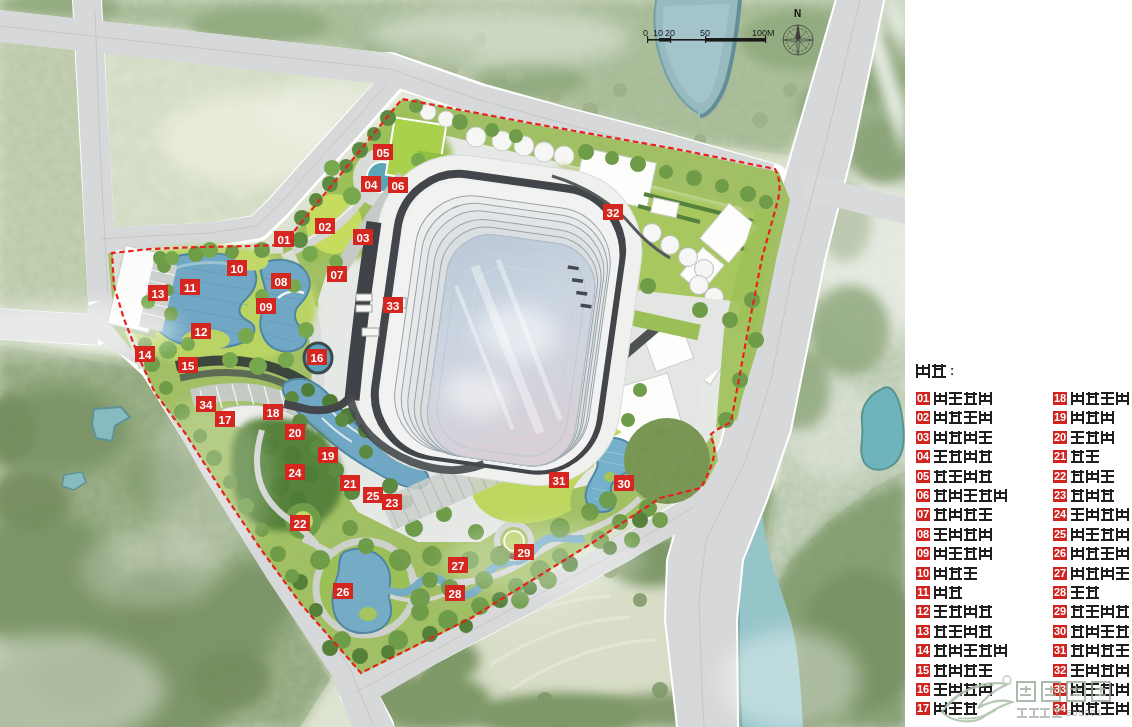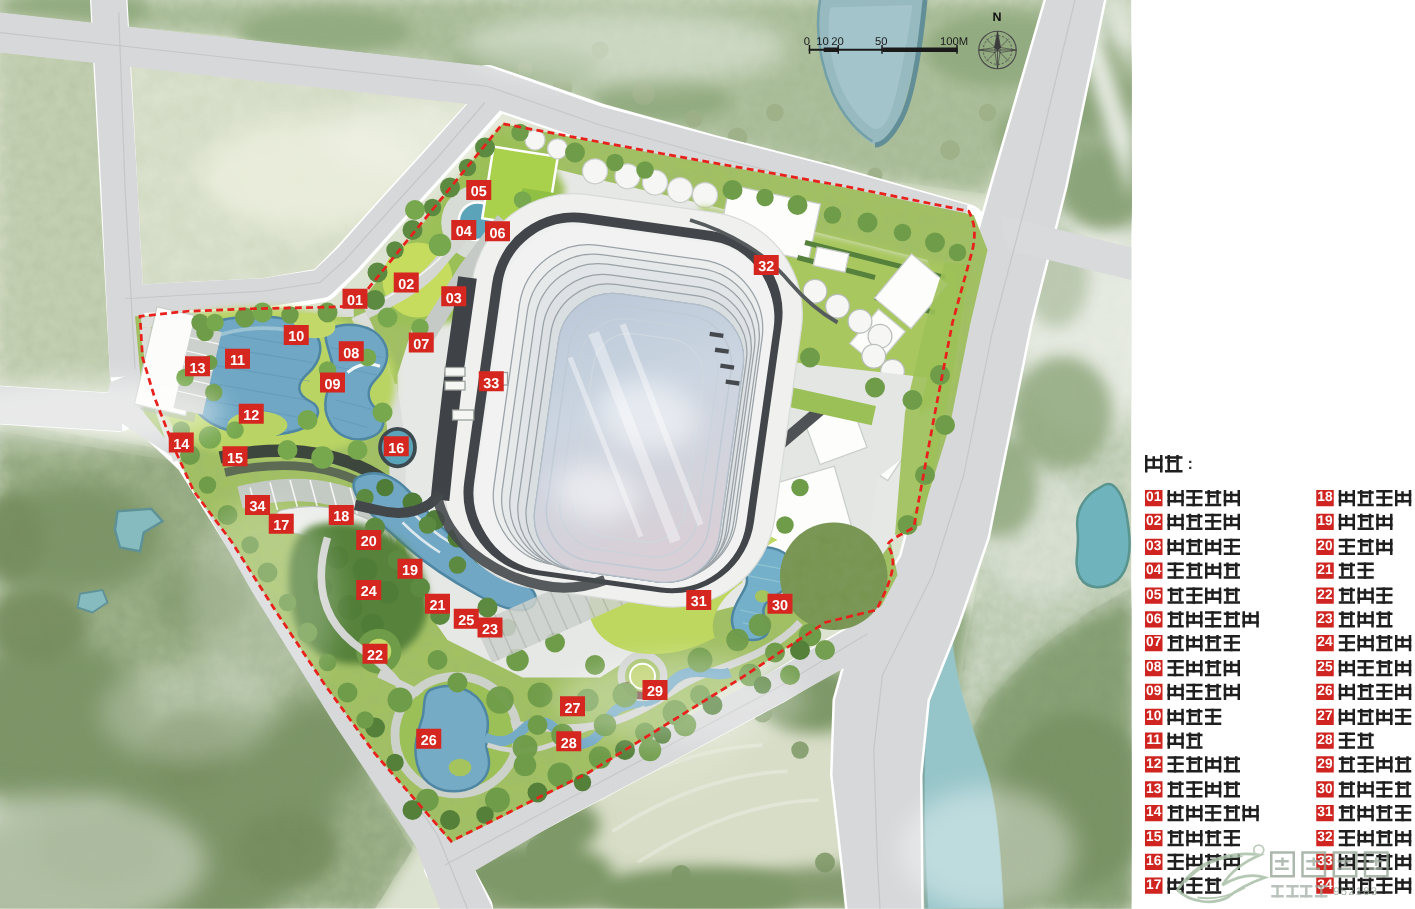--- a/index.html
+++ b/index.html
@@ -1170,15 +1170,15 @@
 <path d="M10,34 C22,20 38,13 56,13" fill="none" stroke="#a9bfa7" stroke-width="1.6"></path>
 <path d="M20,46 C34,48 48,44 58,38" fill="none" stroke="#a9bfa7" stroke-width="1.6"></path>
 <circle cx="69" cy="8" r="4" fill="none" stroke="#b3c4b1" stroke-width="1.4"></circle>
 </svg>
 
 <div class="wm" style="left:1016px;top:681px;">
 <span class="wmc"></span><span class="wmc"></span><span class="wmc"></span><span class="wmc" style="margin-right:0;"></span>
 </div>
 
 <div class="wm" style="left:1017px;top:708px;font-size:9px;letter-spacing:1px;color:#9aa89b;">
-<span class="wms"></span><span class="wms"></span><span class="wms"></span><span class="wms"></span><span style="vertical-align:top;"> 952183</span>
+<span class="wms"></span><span class="wms"></span><span class="wms"></span><span class="wms"></span><span style="vertical-align:top;"> 505001</span>
 </div>
 </div>
 
 </body></html>

